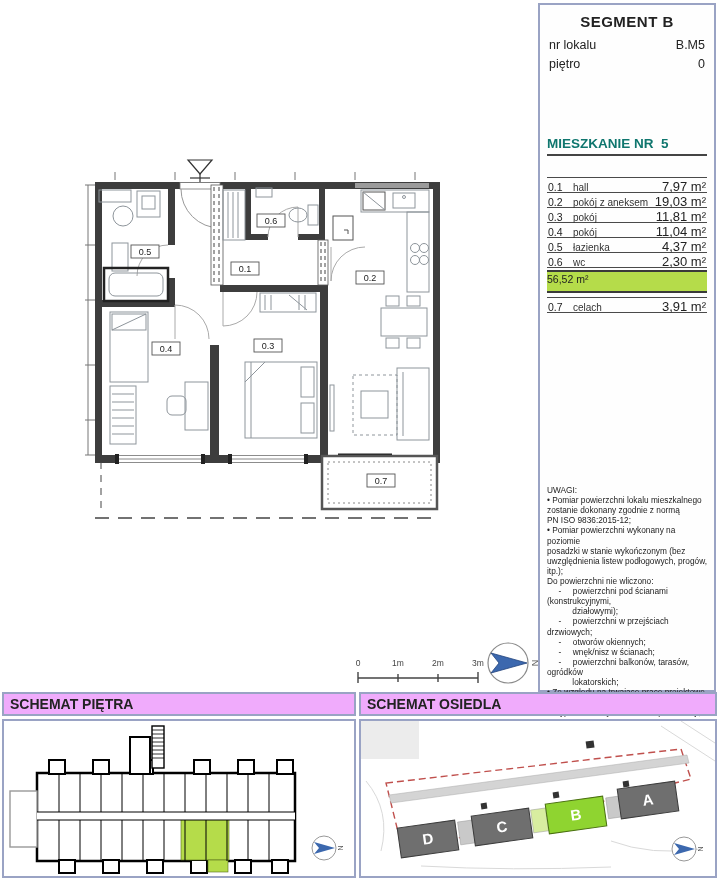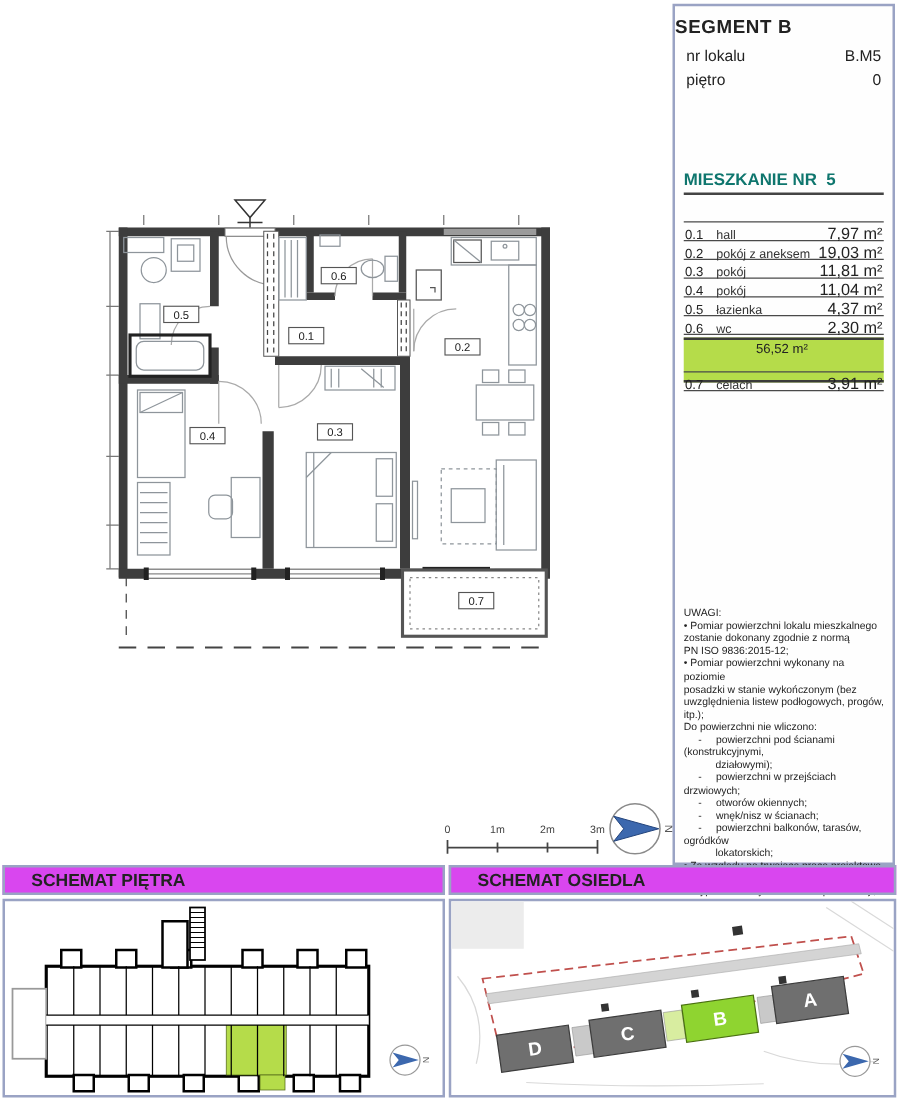--- a/index.html
+++ b/index.html
@@ -6,21 +6,21 @@
   body{
     width:719px;height:880px;position:relative;background:#fff;
     font-family:"Liberation Sans", sans-serif;color:#333;overflow:hidden;
   }
   
   .info-panel{
     position:absolute;left:538px;top:3px;width:178px;height:689px;
     border:2px solid #9aa3c4;background:#fefefe;box-sizing:border-box;
   }
   .segment-title{
-    position:absolute;top:8px;left:0;right:0;
+    position:absolute;top:8px;left:0;right:0;text-align:center;
     font-size:15px;font-weight:bold;color:#222;letter-spacing:.5px;
   }
   .fields{position:absolute;top:31px;left:9px;right:9px;}
   .field-row{display:flex;justify-content:space-between;font-size:12.5px;color:#222;height:19px;line-height:19px;gap:11px;}
   .apt-heading{
     position:absolute;top:131px;left:7px;right:7px;
     font-size:13.5px;font-weight:bold;color:#0f766e;border-bottom:2px solid #444;
     padding-bottom:3px;white-space:pre;
   }
   .rooms{position:absolute;top:172px;left:7px;right:7px;}
@@ -28,33 +28,33 @@
     display:flex;align-items:baseline;font-size:10.5px;color:#222;
     border-top:1.5px solid #4a4a4a;padding:1px 1px 2px 1px;height:11px;
   }
   .room-row.last{border-bottom:1.5px solid #4a4a4a;}
   .room-no{width:25px;}
   .room-name{flex:1;font-size:10px;color:#333;}
   .room-area{text-align:right;font-size:13px;}
   .green-bar{
     position:absolute;top:265px;left:7px;right:7px;height:14px;
     background:#b5dc4a;border-top:2px solid #3a3a3a;border-bottom:2px solid #3a3a3a;
-    text-align:center;font-size:10.5px;color:#222;padding:1px 3px 17px 0;
+    text-align:left;font-size:10.5px;color:#222;padding:1px 3px 4px 0;
   }
   .balkon-wrap{position:absolute;top:292px;left:7px;right:7px;}
   .balkon-wrap .room-row{border-bottom:1.5px solid #4a4a4a;}
   .notes{
     position:absolute;top:480px;left:7px;right:5px;
     font-size:8.3px;line-height:1.22;color:#222;white-space:pre-wrap;
   }
   
   .section-title{
-    position:absolute;height:24px;border:2px solid #9aa3c4;background:#d946ef;
+    position:absolute;height:24px;border:2px solid #9aa3c4;background:#f0abfc;
     box-sizing:border-box;font-size:14px;font-weight:bold;color:#222;
-    line-height:21px;padding-left:21px;
+    line-height:21px;padding-left:6px;
   }
   .section-box{
     position:absolute;border:2px solid #9aa3c4;background:#fff;box-sizing:border-box;
   }
   #floor-title{left:2px;top:692px;width:354px;}
   #floor-box{left:2px;top:719px;width:354px;height:159px;}
   #estate-title{left:359px;top:692px;width:358px;}
   #estate-box{left:359px;top:719px;width:358px;height:159px;}
   .abs{position:absolute;}
   svg{display:block;}

